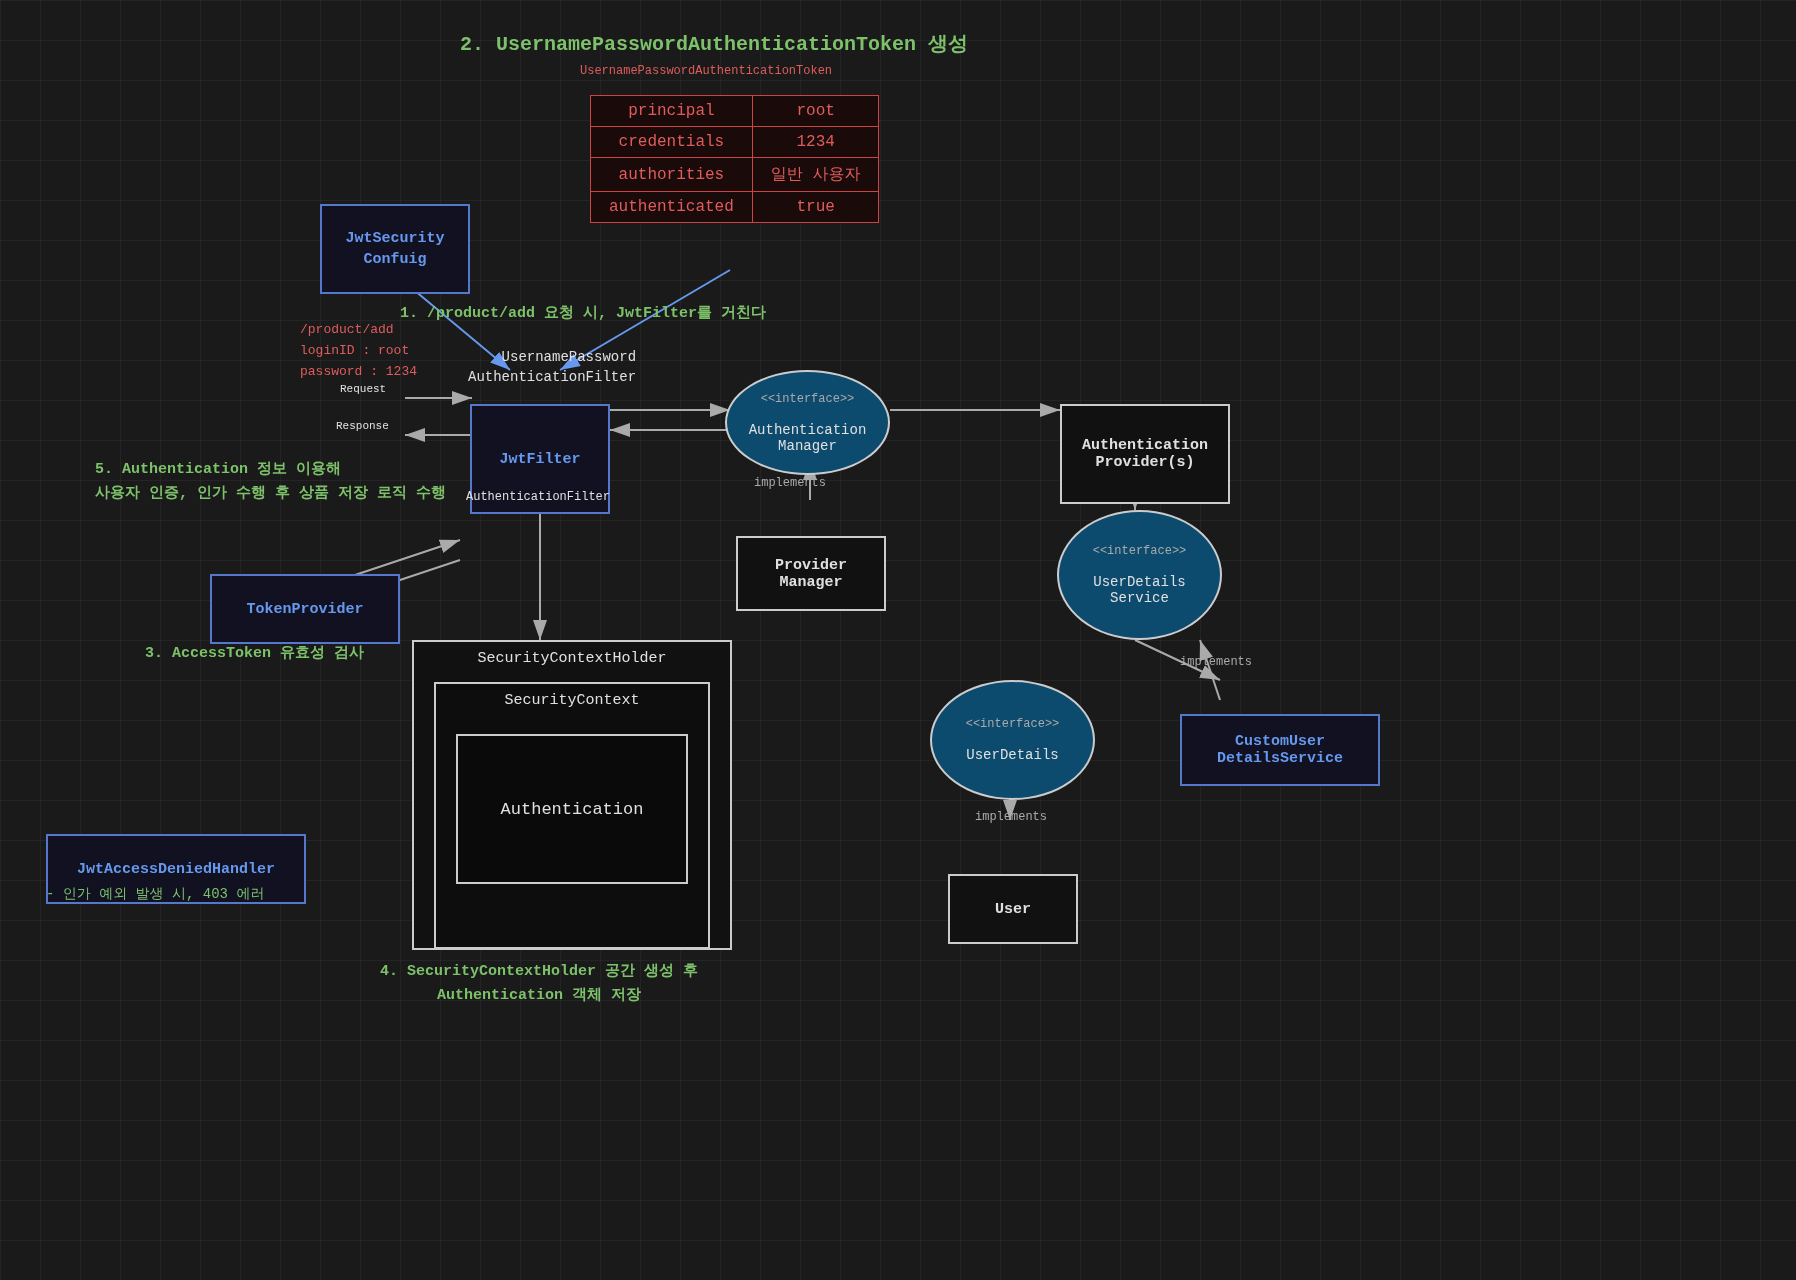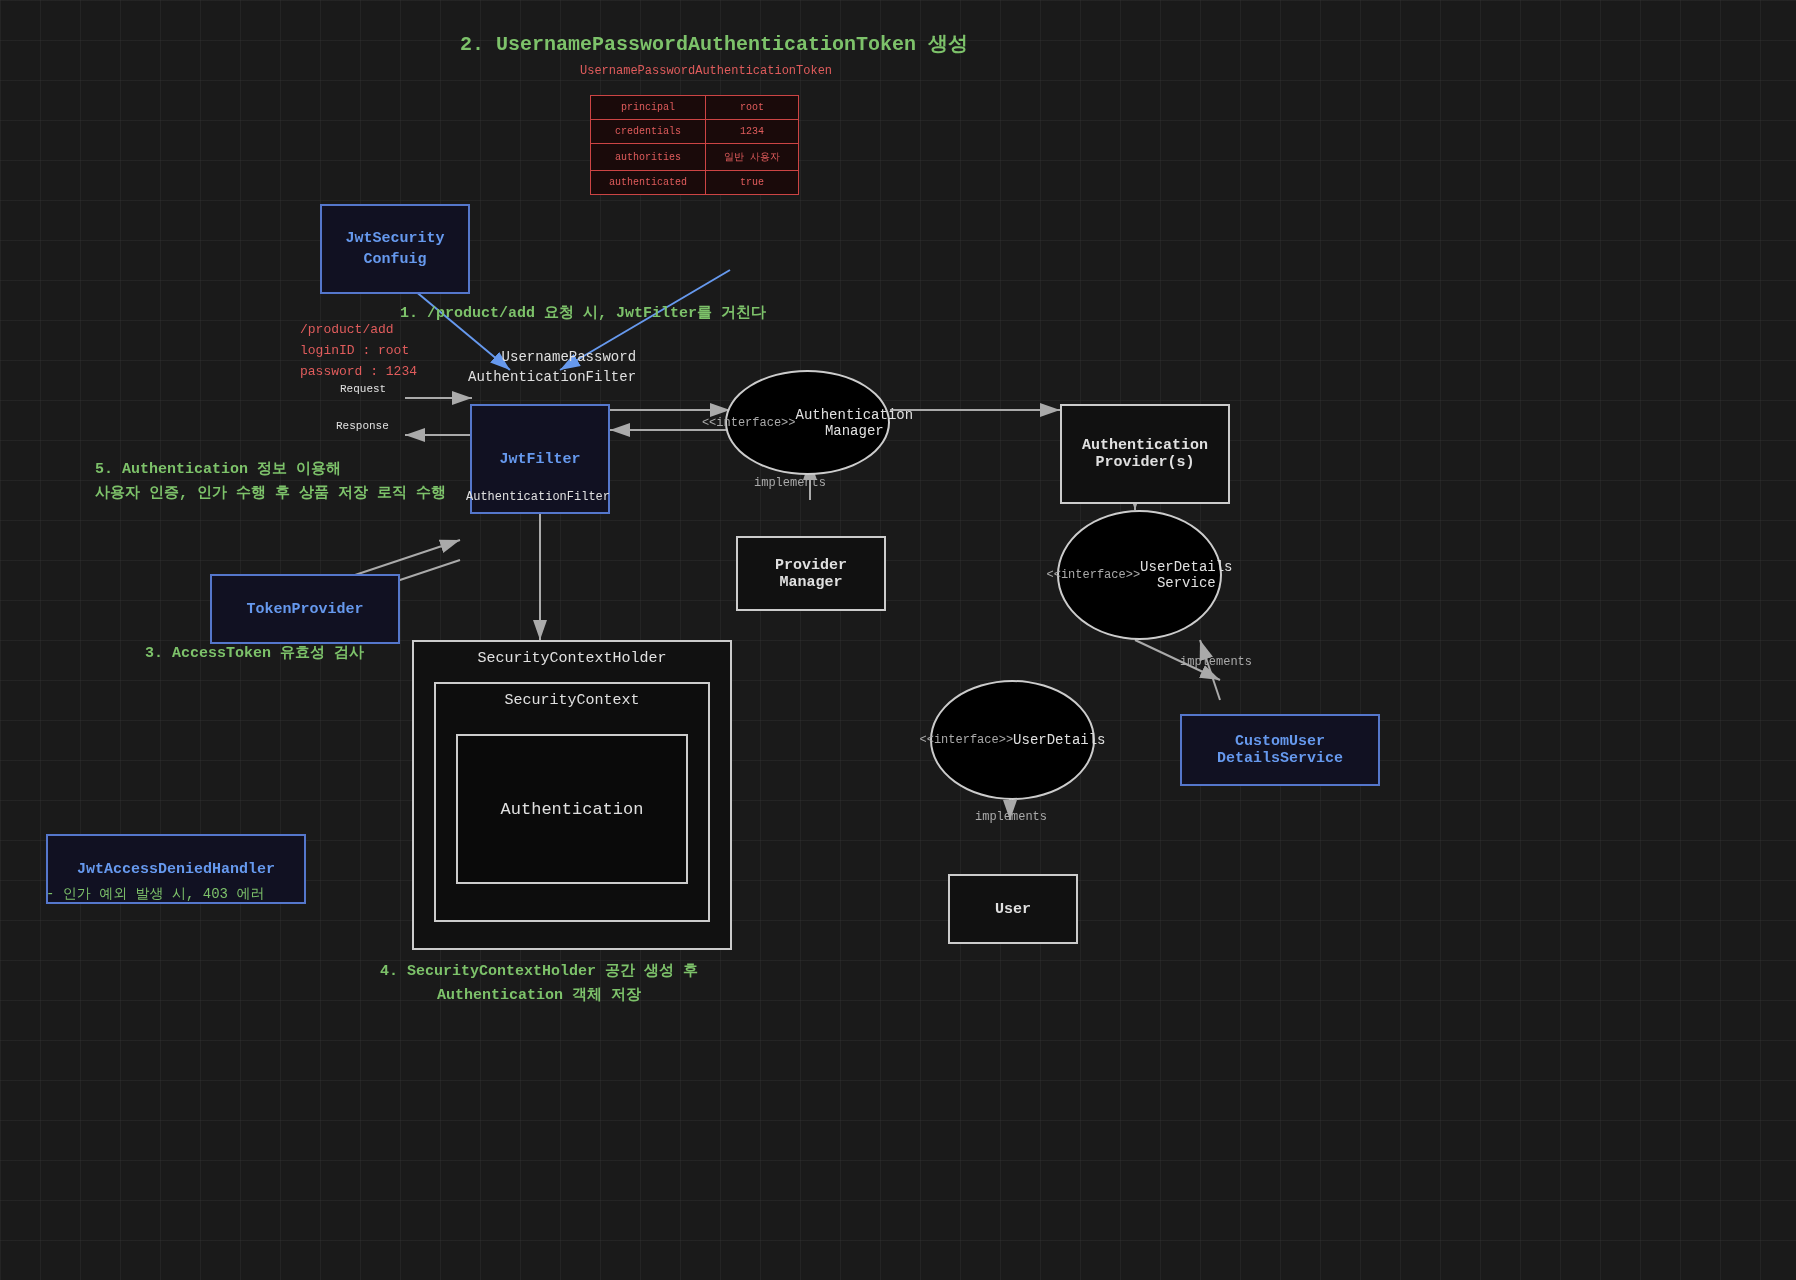--- a/index.html
+++ b/index.html
@@ -53,27 +53,27 @@
       color: #e0e0e0;
       background-color: #111111;
     }
 
     
     .oval {
       position: absolute;
       border: 2px solid #cccccc;
       border-radius: 50%;
       display: flex;
-      flex-direction: row;
+      flex-direction: column;
       align-items: center;
       justify-content: center;
       text-align: center;
       color: #e0e0e0;
       font-size: 14px;
-      background-color: #000000;
+      background-color: #0c4a6e;
       padding: 8px;
     }
 
     
     .label {
       position: absolute;
       font-size: 14px;
       text-align: center;
     }
 
@@ -87,21 +87,21 @@
     }
 
     
     .token-table {
       position: absolute;
       border-collapse: collapse;
     }
     .token-table td {
       border: 1px solid #cc4444;
       padding: 6px 18px;
-      font-size: 10px;
+      font-size: 16px;
       color: #e05c5c;
       text-align: center;
       background-color: #1a0a0a;
     }
 
     
     .security-outer {
       position: absolute;
       border: 2px solid #cccccc;
       background-color: #111111;
@@ -270,21 +270,21 @@
     <span>TokenProvider</span>
   </div>
 
   <div class="label text-green" style="top:643px; left:145px; font-size:15px; font-weight:bold;">3. AccessToken 유효성 검사</div>
 
   <div class="label text-green" style="top:458px; left:95px; font-size:15px; font-weight:bold; line-height:1.6; text-align:left;">5. Authentication 정보 이용해<br>사용자 인증, 인가 수행 후 상품 저장 로직 수행</div>
 
   <div class="security-outer" style="top:640px; left:412px; width:320px; height:310px; font-size:15px;">
     <span style="position:absolute; top:8px; left:50%; transform:translateX(-50%); white-space:nowrap; font-size:15px; color:#e0e0e0;">SecurityContextHolder</span>
 
-    <div class="security-middle" style="top:40px; left:20px; right:20px; height:240px; font-size:15px;">
+    <div class="security-middle" style="top:40px; left:20px; right:20px; height:267px; font-size:15px;">
       <span style="position:absolute; top:8px; left:50%; transform:translateX(-50%); white-space:nowrap; font-size:15px; color:#e0e0e0;">SecurityContext</span>
 
       <div class="security-inner" style="top:50px; left:20px; right:20px; height:150px; font-size:17px;">
         <span>Authentication</span>
       </div>
     </div>
   </div>
 
   <div class="label text-green" style="top:960px; left:380px; font-size:15px; font-weight:bold; line-height:1.6; text-align:center;">4. SecurityContextHolder 공간 생성 후<br>Authentication 객체 저장</div>
 

